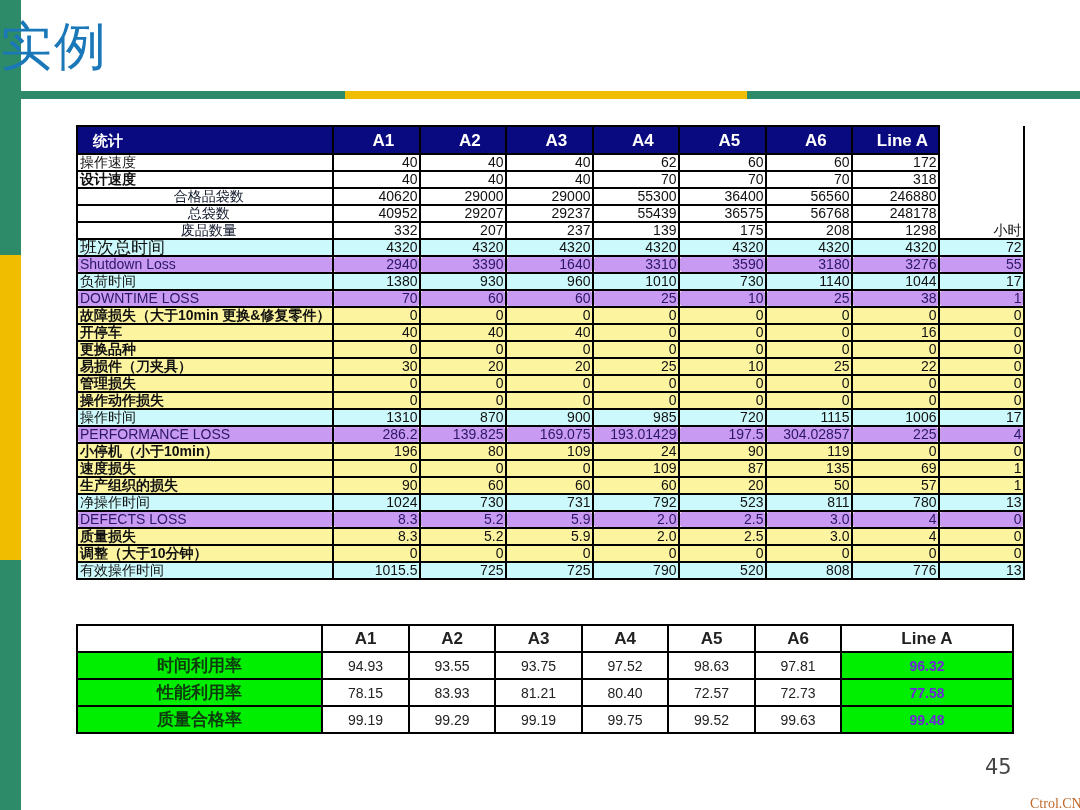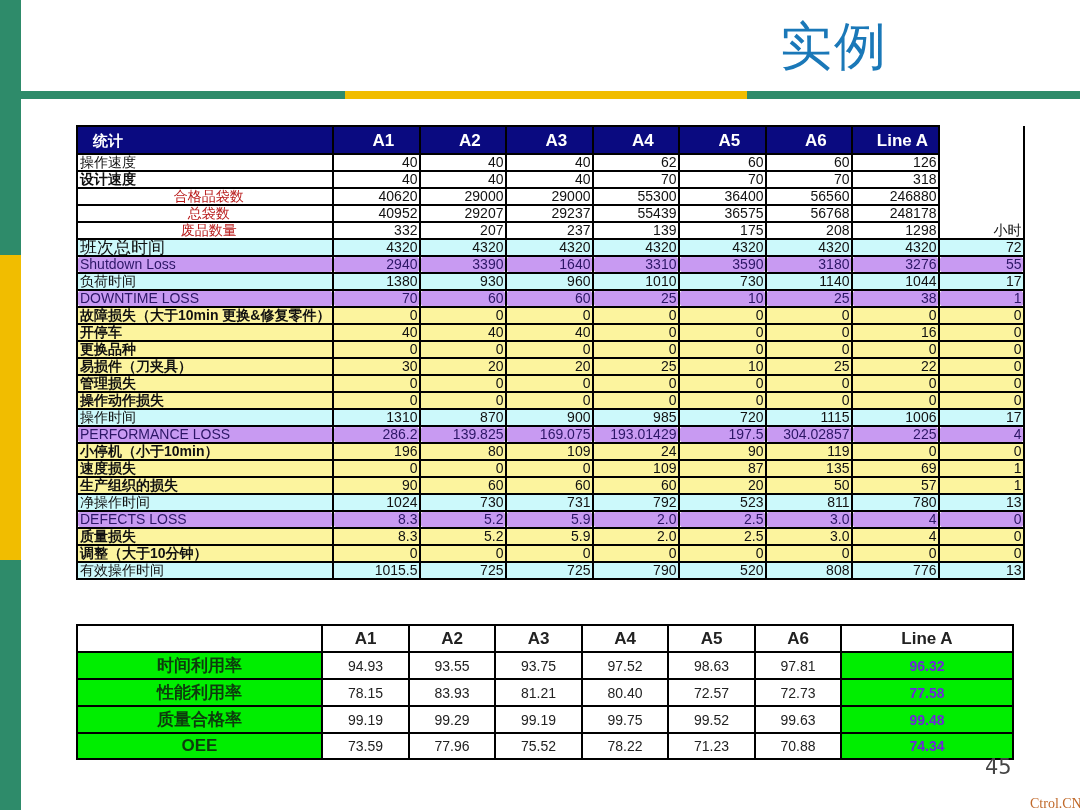--- a/index.html
+++ b/index.html
@@ -1,38 +1,38 @@
 <!DOCTYPE html>
 <html><head>
 <meta charset="utf-8">
 <style>
   html, body { margin:0; padding:0; }
   body { width:1080px; height:810px; position:relative; background:#ffffff; overflow:hidden;
          font-family:"Liberation Sans","DejaVu Sans",sans-serif; }
   .leftbar { position:absolute; left:0; top:0; width:21px; height:810px; background:#2e8b6a; }
   .leftbar-yellow { position:absolute; left:0; top:255px; width:21px; height:305px; background:#f1bd00; }
-  .title { position:absolute; left:0; top:12px; width:888px; text-align:right;
+  .title { position:absolute; left:0; top:12px; width:888px; text-align:left;
            font-size:52px; color:#1a78b8; font-family:"DejaVu Sans",sans-serif; letter-spacing:2px; }
   .rule-green { position:absolute; left:21px; top:91px; width:1059px; height:8px; background:#2e8b6a; }
   .rule-yellow { position:absolute; left:345px; top:91px; width:402px; height:8px; background:#f1bd00; }
   .page-num { position:absolute; left:985px; top:755px; font-size:21px; color:#444; font-family:"DejaVu Sans",sans-serif; }
   .watermark { position:absolute; left:1030px; top:796px; font-size:14px; color:#c0692a; font-family:"Liberation Serif",serif; }
 
   table.main { position:absolute; left:76px; top:125px; border-collapse:collapse; table-layout:fixed; }
   table.main td { border:2px solid #000; padding:0 2px; height:15px; line-height:15px; font-size:14px;
                   text-align:right; color:#111; white-space:nowrap; overflow:hidden; }
   table.main tr.hdr td { background:#0a0a80; color:#fff; font-weight:bold; font-size:17px; height:26px; text-align:center;padding-left:15px; }
   table.main tr.hdr td.lbl { text-align:left; font-size:15px; }
   table.main td.lbl { text-align:left; }
   table.main td.hours { background:#fff; border-bottom:none; border-top:none; }
   tr.white td { background:#fff; }
   tr.cyan td { background:#ccf9fb; }
   tr.purple td { background:#c89af2; color:#2c1666;border-radius:6px; }
   tr.yellow td { background:#fcf49e; }
-  tr.white td.lbl.center { text-align:center; color:#b91c1c; font-family:"DejaVu Serif",serif;padding-left:9px; }
+  tr.white td.lbl.center { text-align:center; color:#0f172a; font-family:"DejaVu Serif",serif;padding-left:9px; }
   tr.big td.lbl { font-size:17px; }
   td.lbl.bold { font-weight:bold; }
   td.small-note { font-size:11px; }
   .unit { font-size:13px; color:#555; text-align:left; }
 
   table.sum { position:absolute; left:76px; top:624px; border-collapse:collapse; table-layout:fixed; }
   table.sum td { border:2px solid #000; height:22px; font-size:14px; text-align:center; color:#222; }
   table.sum tr.shdr td { height:23px; font-weight:bold; font-size:17px; background:#fff; }
   table.sum td.g { background:#00ee00; font-size:17px; font-weight:bold; color:#0d3b0d; }
   table.sum td.gv { background:#00ee00; font-weight:bold; color:#6d28d9; }
@@ -71,21 +71,21 @@
         <td class="hours" style="background:#fff;border-bottom:none"></td>
       </tr>
       <tr class="white">
         <td class="lbl">操作速度</td>
         <td>40</td>
         <td>40</td>
         <td>40</td>
         <td>62</td>
         <td>60</td>
         <td>60</td>
-        <td>126</td>
+        <td>172</td>
         <td class="hours "></td>
       </tr>
       <tr class="white">
         <td class="lbl bold">设计速度</td>
         <td>40</td>
         <td>40</td>
         <td>40</td>
         <td>70</td>
         <td>70</td>
         <td>70</td>
@@ -393,27 +393,17 @@
       <tr>
         <td class="g">质量合格率</td>
         <td class="">99.19</td>
         <td class="">99.29</td>
         <td class="">99.19</td>
         <td class="">99.75</td>
         <td class="">99.52</td>
         <td class="">99.63</td>
         <td class="gv">99.48</td>
       </tr>
-      <tr>
-        <td class="g">OEE</td>
-        <td class="">73.59</td>
-        <td class="">77.96</td>
-        <td class="">75.52</td>
-        <td class="">78.22</td>
-        <td class="">71.23</td>
-        <td class="">70.88</td>
-        <td class="gv">74.34</td>
-      </tr>
     </tbody>
 </table>
 
 <div class="page-num">45</div>
 <div class="watermark">Ctrol.CN</div>
 
 </body></html>

